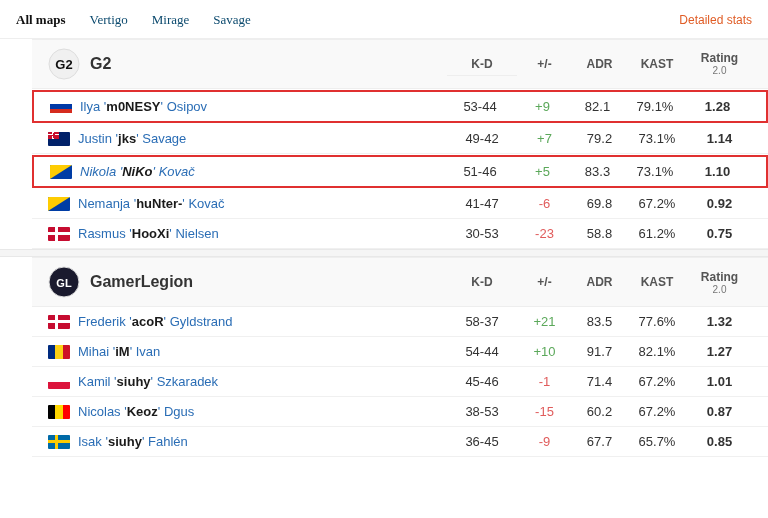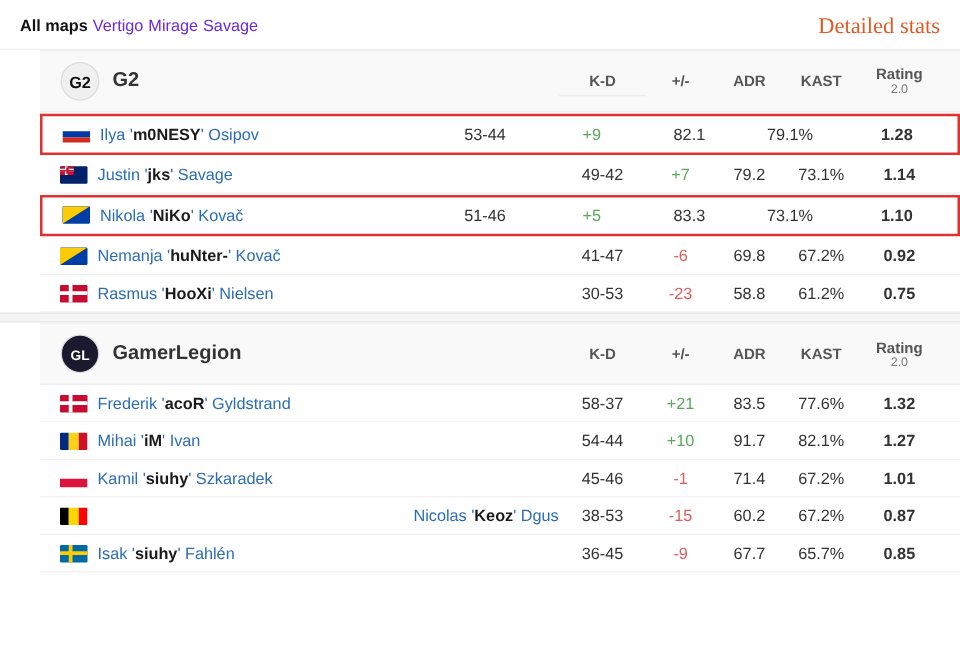--- a/index.html
+++ b/index.html
@@ -15,43 +15,43 @@
     .top-bar {
       display: flex;
       justify-content: space-between;
       align-items: center;
       padding: 10px 16px 8px 16px;
       border-bottom: 1px solid #eee;
     }
 
     .map-tabs {
       display: flex;
-      gap: 4px;
-      align-items: center;
+      gap: 24px;
+      align-items: center;
+      font-family: Liberation Serif, serif;
     }
 
     .map-tab {
       font-size: 13px;
-      color: #6d28d9;
+      color: #0c4a6e;
       cursor: pointer;
       padding: 2px 0;
       text-decoration: none;
     }
 
     .map-tab.active {
       font-weight: bold;
       color: #111;
     }
 
     .detailed-stats-link {
-      font-size: 18px;
+      font-size: 12px;
       color: #e05c25;
       cursor: pointer;
       text-decoration: none;
-      font-family: Liberation Serif, serif;
     }
 
     .team-section {
       margin-bottom: 0;
       margin-left: 32px;
     }
 
     .team-header {
       display: flex;
       align-items: center;
@@ -101,21 +101,20 @@
       align-items: center;
       padding: 7px 16px;
       border-bottom: 1px solid #f0f0f0;
       background: #fff;
     }
 
     .player-row.highlighted {
       border: 2px solid #e03030;
       margin: 1px 0;
       background: #fff;
-      gap: 23px;
     }
 
     .player-name {
       flex: 1;
       font-size: 13px;
       color: #2a6db5;
       cursor: pointer;
     }
 
     .player-name .nickname {
@@ -276,21 +275,21 @@
           Justin '<span class="nickname">jks</span>' Savage
         </span>
       </div>
       <span class="stat kd">49-42</span>
       <span class="stat plusminus plus">+7</span>
       <span class="stat adr">79.2</span>
       <span class="stat kast">73.1%</span>
       <span class="stat rating">1.14</span>
     </div>
       <div class="player-row highlighted">
-      <div style="display:flex;align-items:flex-start;flex:1;">
+      <div style="display:flex;align-items:flex-end;flex:1;font-style:italic;">
         <div style="width:22px;height:14px;border-radius:1px;overflow:hidden;flex-shrink:0;background:#003DA5;">
            <div style="width:0;height:0;border-style:solid;border-width:0 0 14px 22px;border-color:transparent transparent transparent #FECC02;"></div>
          </div>
         <span style="width:8px;display:inline-block;"></span>
         <span class="player-name">
           Nikola '<span class="nickname">NiKo</span>' Kovač
         </span>
       </div>
       <span class="stat kd">51-46</span>
       <span class="stat plusminus plus">+5</span>
@@ -403,21 +402,21 @@
           Kamil '<span class="nickname">siuhy</span>' Szkaradek
         </span>
       </div>
       <span class="stat kd">45-46</span>
       <span class="stat plusminus minus">-1</span>
       <span class="stat adr">71.4</span>
       <span class="stat kast">67.2%</span>
       <span class="stat rating">1.01</span>
     </div>
       <div class="player-row">
-      <div style="display:flex;align-items:center;flex:1;text-align:right;">
+      <div style="display:flex;align-items:center;flex:1;">
         <div style="width:22px;height:14px;border-radius:1px;overflow:hidden;flex-shrink:0;display:flex;">
            <div style="flex:1;background:#000;"></div>
            <div style="flex:1;background:#FFD700;"></div>
            <div style="flex:1;background:#f00;"></div>
          </div>
         <span style="width:8px;display:inline-block;"></span>
         <span class="player-name">
           Nicolas '<span class="nickname">Keoz</span>' Dgus
         </span>
       </div>

